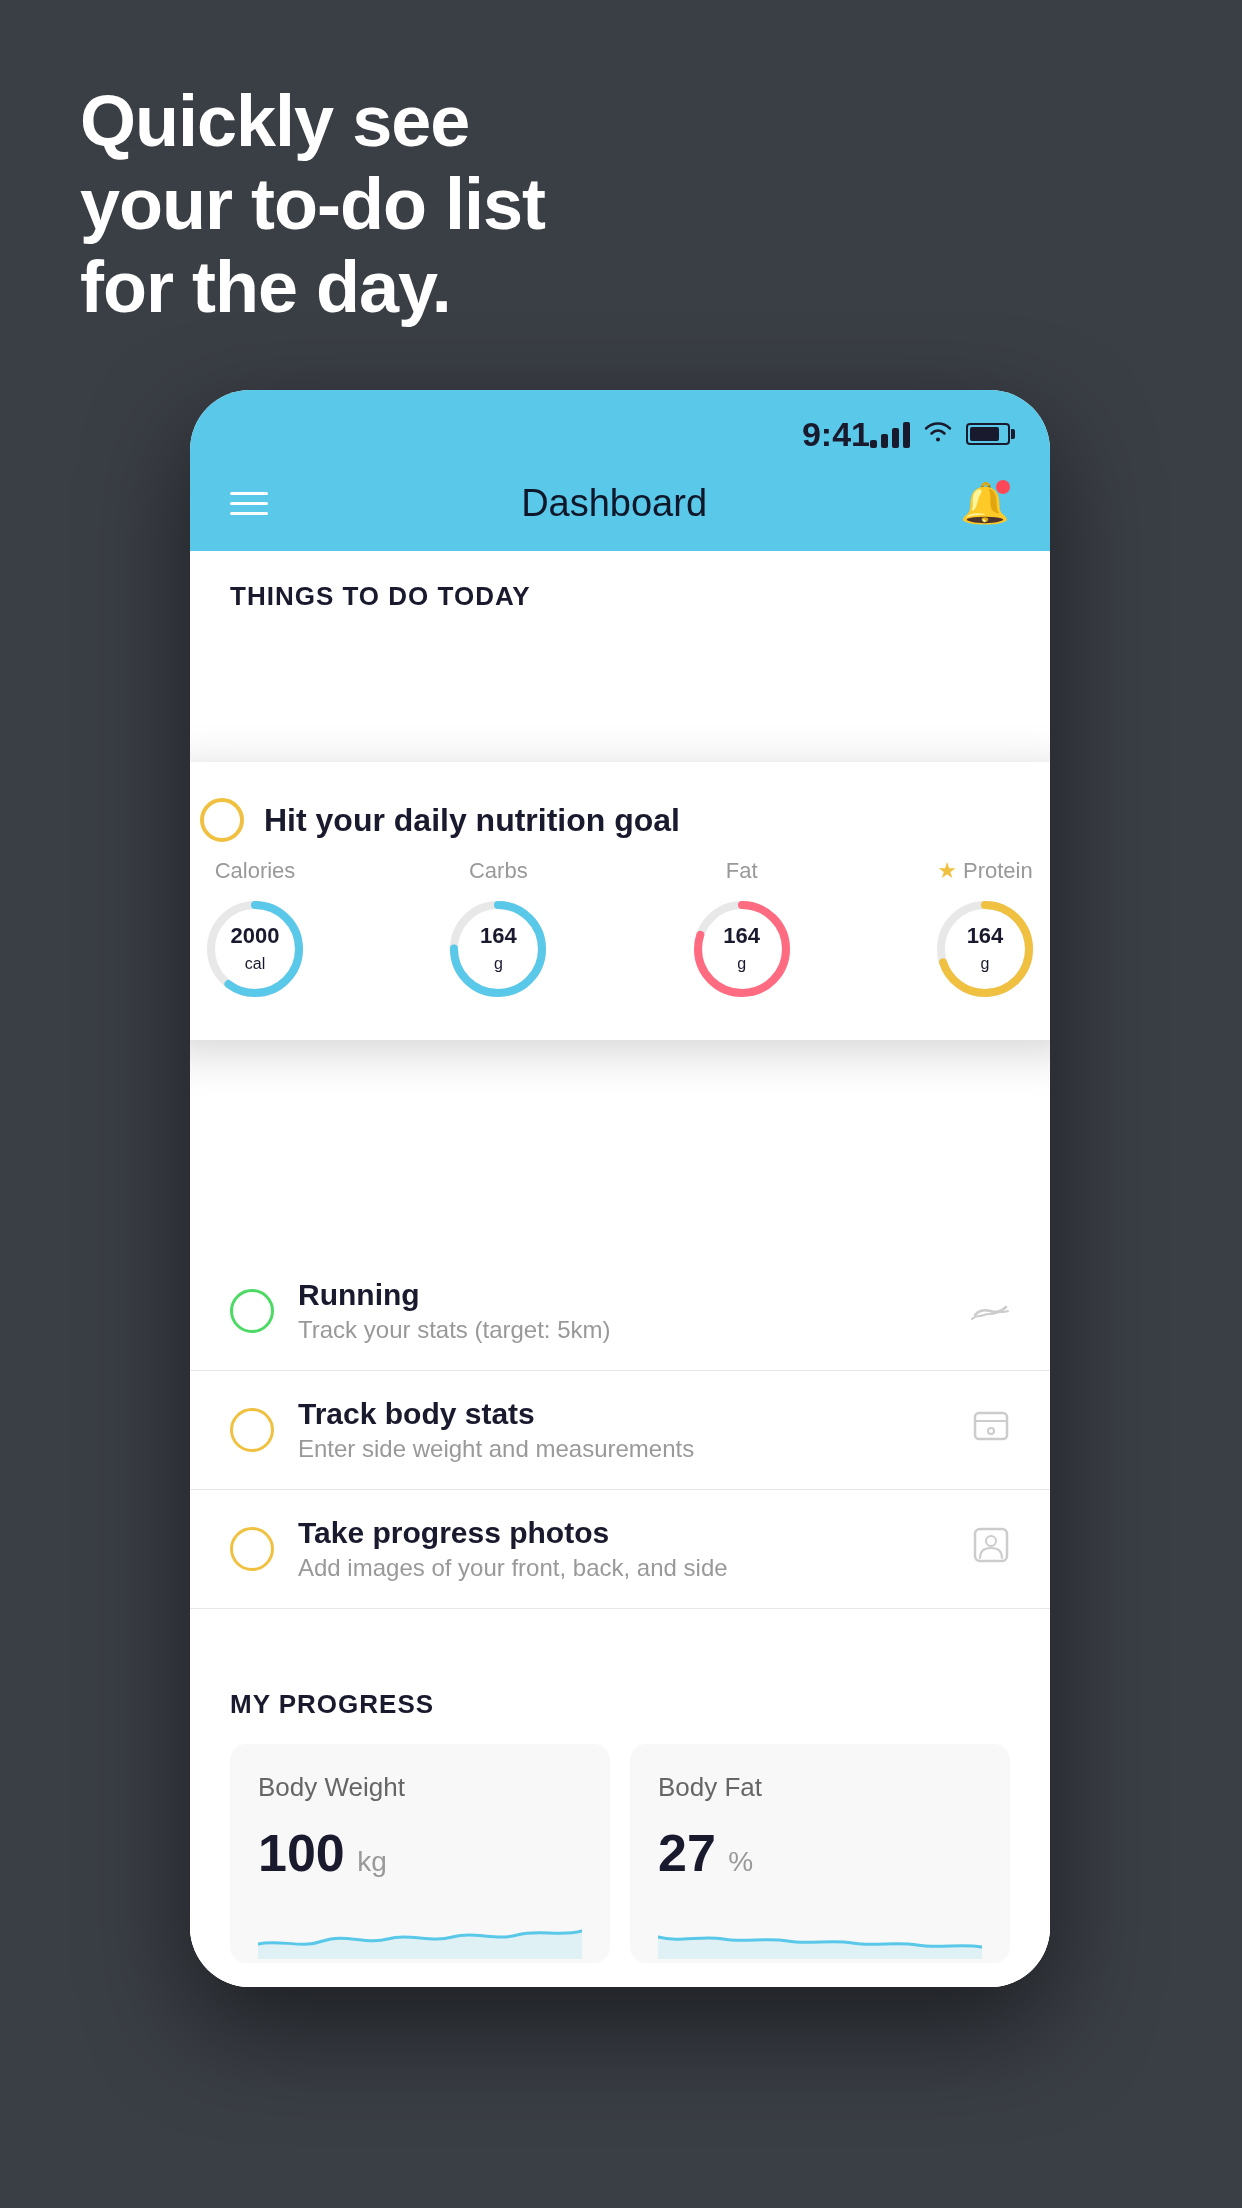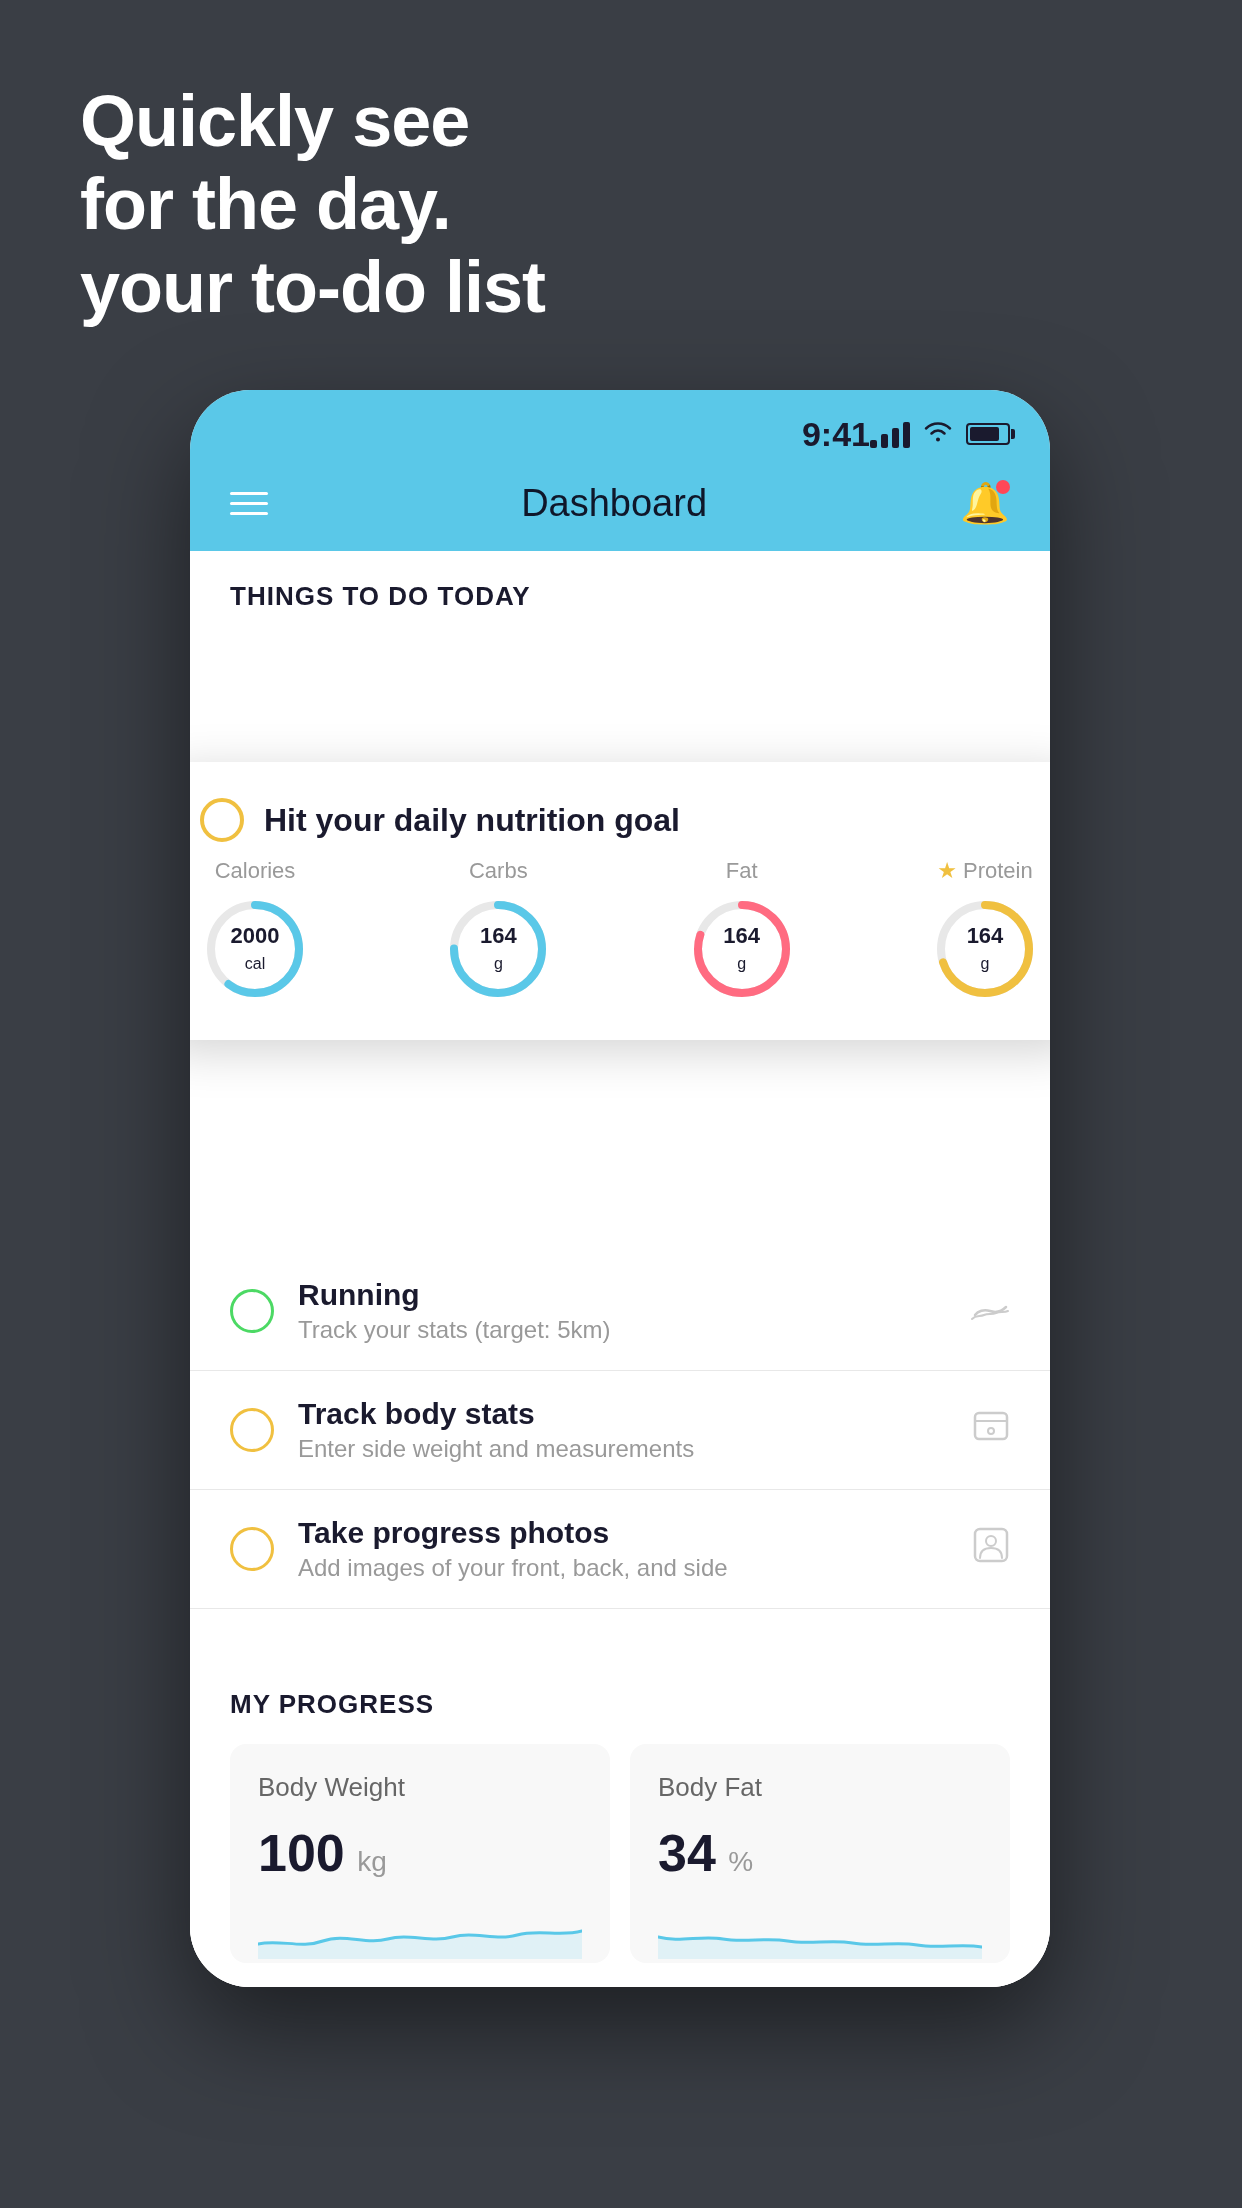--- a/index.html
+++ b/index.html
@@ -379,22 +379,22 @@
       margin-top: 16px;
     }
   </style>
 </head>
 <body>
 
 <div class="bg"></div>
 
 <div class="hero-text">
   <div>Quickly see</div>
+  <div>your to-do list</div>
   <div>for the day.</div>
-  <div>your to-do list</div>
 </div>
 
 <div class="phone">
 
   <div class="status-bar">
     <span class="status-time">9:41</span>
     <div class="status-icons">
       <div class="signal-bars">
         <span style="height:8px"></span>
         <span style="height:14px"></span>
@@ -555,21 +555,21 @@
           </div>
           <svg class="mini-chart" viewBox="0 0 300 60" preserveAspectRatio="none">
             <path d="M0 45 C20 40 40 50 60 42 C80 34 100 46 120 40 C140 34 160 44 180 38 C200 32 220 42 240 36 C260 30 280 38 300 32" stroke="#5ac8e8" stroke-width="3" fill="none" stroke-linecap="round"></path>
             <path d="M0 45 C20 40 40 50 60 42 C80 34 100 46 120 40 C140 34 160 44 180 38 C200 32 220 42 240 36 C260 30 280 38 300 32 L300 60 L0 60 Z" fill="rgba(90,200,232,0.15)"></path>
           </svg>
         </div>
 
         <div class="progress-card">
           <div class="progress-card-title">Body Fat</div>
           <div>
-            <span class="progress-value">34</span>
+            <span class="progress-value">27</span>
             <span class="progress-unit">%</span>
           </div>
           <svg class="mini-chart" viewBox="0 0 300 60" preserveAspectRatio="none">
             <path d="M0 38 C20 44 40 36 60 40 C80 44 100 38 120 42 C140 46 160 40 180 44 C200 48 220 42 240 46 C260 50 280 44 300 48" stroke="#5ac8e8" stroke-width="3" fill="none" stroke-linecap="round"></path>
             <path d="M0 38 C20 44 40 36 60 40 C80 44 100 38 120 42 C140 46 160 40 180 44 C200 48 220 42 240 46 C260 50 280 44 300 48 L300 60 L0 60 Z" fill="rgba(90,200,232,0.15)"></path>
           </svg>
         </div>
 
       </div>
     </div>

